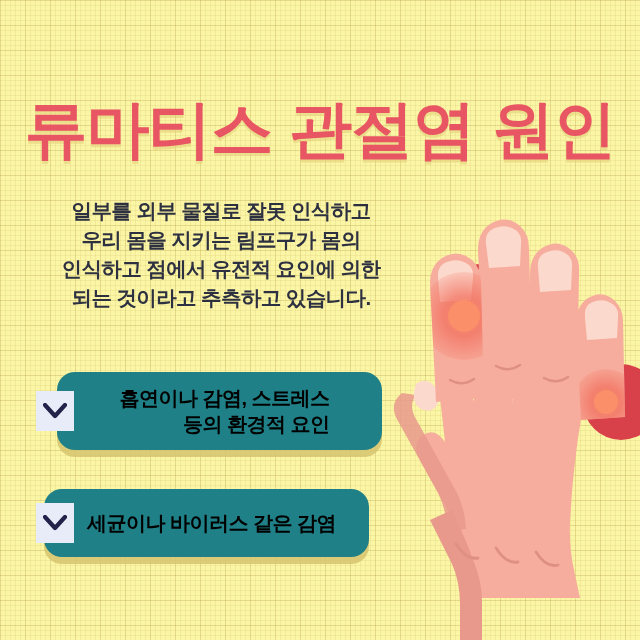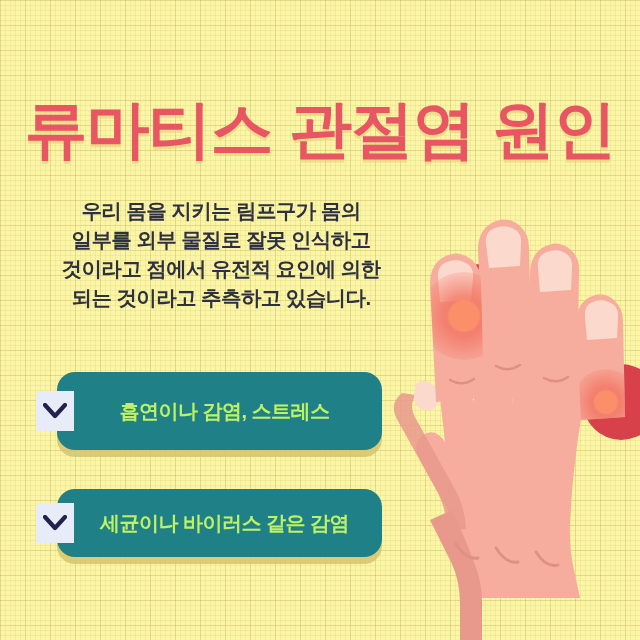--- a/index.html
+++ b/index.html
@@ -66,32 +66,32 @@
     position: absolute;
     background: #1f8087;
     border-radius: 18px;
     box-shadow: 0 7px 0 rgba(214,196,110,0.85);
     z-index: 4;
     display: flex;
     align-items: center;
     justify-content: center;
   }
   .callout-text {
-    color: #bef264;
+    color: #000000;
     font-size: 20px;
     line-height: 1.32;
     font-weight: 600;
     letter-spacing: -0.5px;
     text-align: right;
     padding: 0 30px 0 40px;
   }
   .callout-text .ln { display: block; white-space: nowrap; }
 
   #callout-1 { left: 57px; top: 372px; width: 325px; height: 78px; }
-  #callout-2 { left: 57px; top: 489px; width: 325px; height: 68px; }
+  #callout-2 { left: 44px; top: 489px; width: 325px; height: 68px; }
 
   
   .chevron-badge {
     position: absolute;
     width: 38px;
     height: 40px;
     background: #e8ecf8;
     z-index: 7;
     display: flex;
     align-items: center;
@@ -186,29 +186,30 @@
       <g clip-path="url(#fingerClipPinky)">
         <circle cx="276" cy="222" r="33" fill="url(#glow2)"></circle>
         <circle cx="276" cy="222" r="12" fill="#FA8F69" opacity="0.95"></circle>
       </g>
     </svg>
   </div>
 
   <h1 class="title">류마티스 관절염 원인</h1>
 
   <div class="body-copy">
+    <span class="ln">일부를 외부 물질로 잘못 인식하고</span>
     <span class="ln">우리 몸을 지키는 림프구가 몸의</span>
-    <span class="ln">일부를 외부 물질로 잘못 인식하고</span>
-    <span class="ln">것이라고 점에서 유전적 요인에 의한</span>
+    <span class="ln">인식하고 점에서 유전적 요인에 의한</span>
     <span class="ln">되는 것이라고 추측하고 있습니다.</span>
   </div>
 
   <div class="callout" id="callout-1">
     <div class="callout-text">
       <span class="ln">흡연이나 감염, 스트레스</span>
+      <span class="ln">등의 환경적 요인</span>
     </div>
   </div>
   <div class="chevron-badge" id="chevron-1">
     <svg width="24" height="16" viewBox="0 0 24 16" xmlns="http://www.w3.org/2000/svg" aria-hidden="true">
       <path d="M2,2 L12,13 L22,2" fill="none" stroke="#22224A" stroke-width="4.2" stroke-linecap="round" stroke-linejoin="round"></path>
     </svg>
   </div>
 
   <div class="callout" id="callout-2">
     <div class="callout-text">

